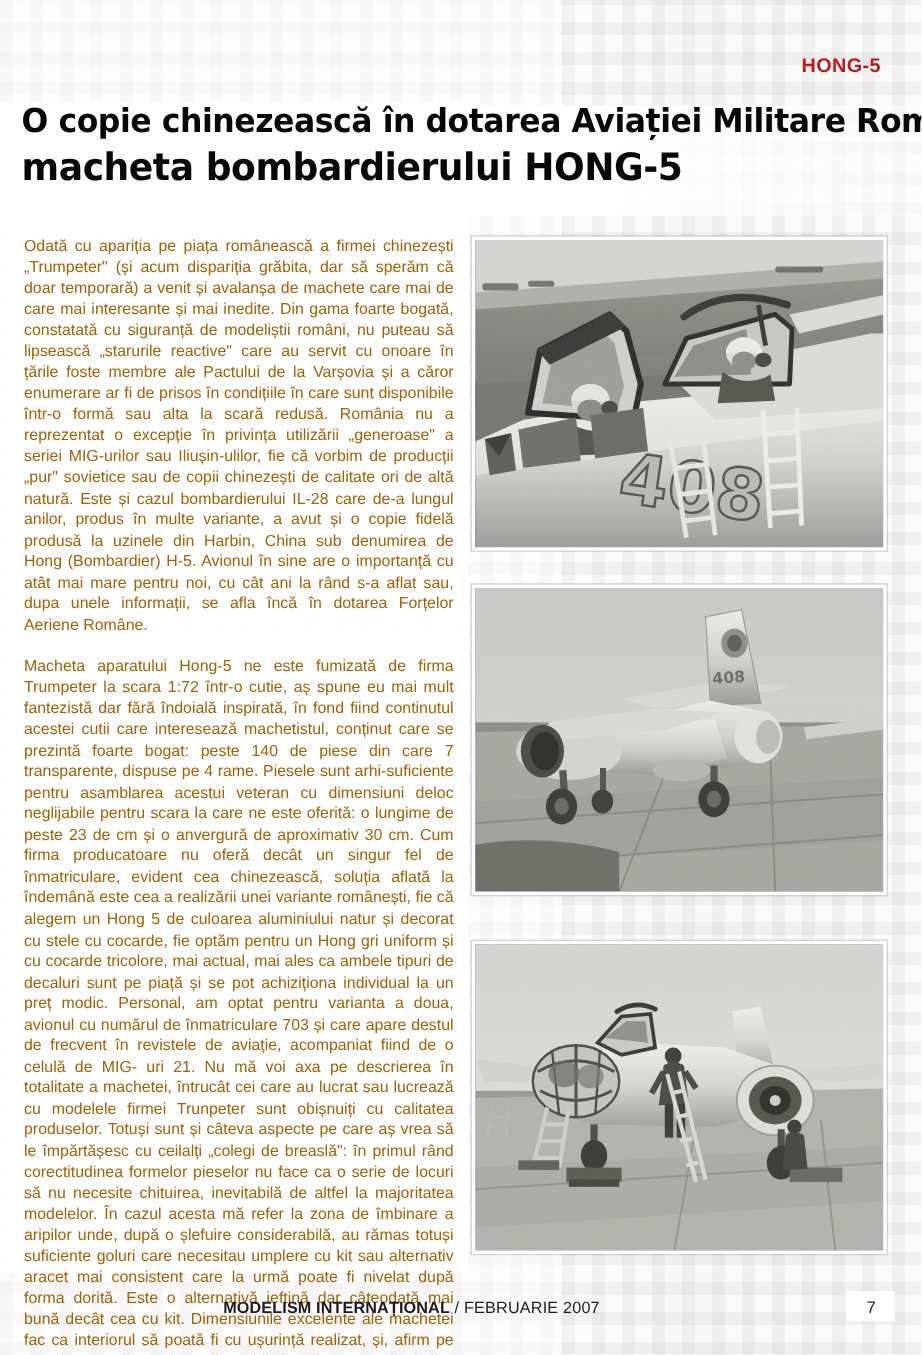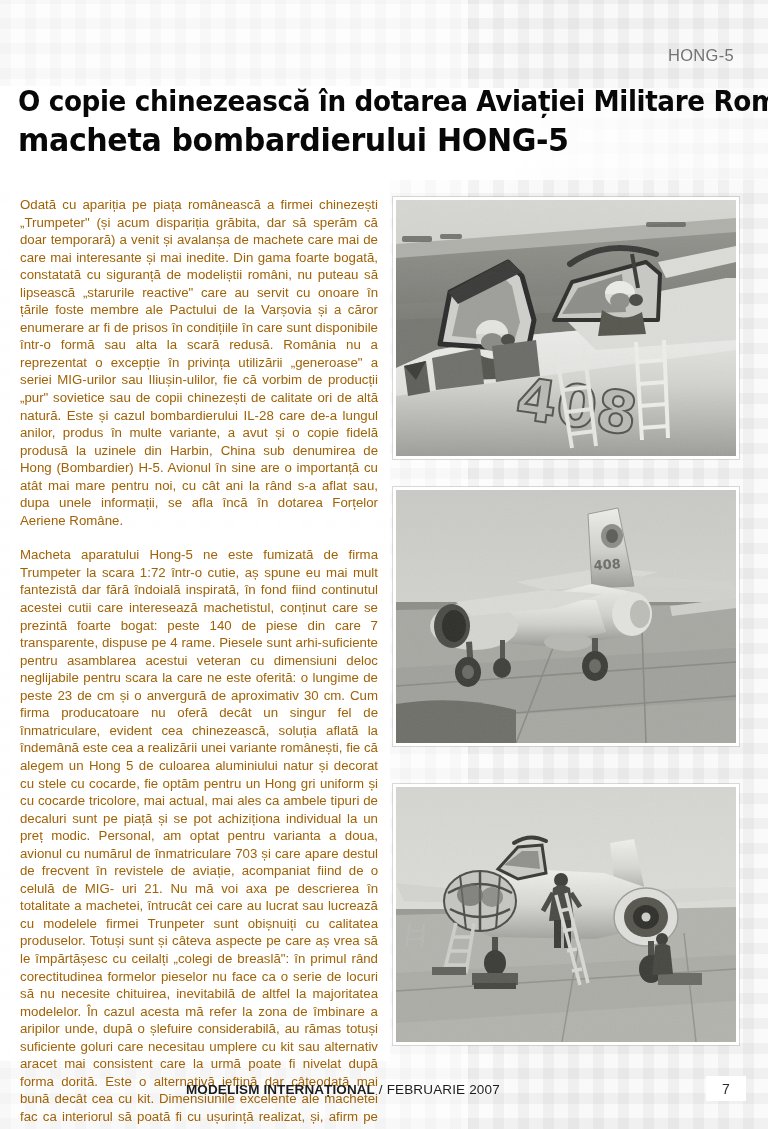--- a/index.html
+++ b/index.html
@@ -65,22 +65,23 @@
     pointer-events: none;
   }
 
   
   .running-head {
     position: absolute;
     top: 46px;
     right: 34px;
     font-size: 16.5px;
     letter-spacing: .3px;
-    color: #737373;
+    color: #b91c1c;
     font-family: "Liberation Sans", sans-serif;
+    font-weight: bold;
   }
 
   
   .headline {
     position: absolute;
     left: 18px;
     top: 88px;
     width: 730px;
   }
   .headline-line {

